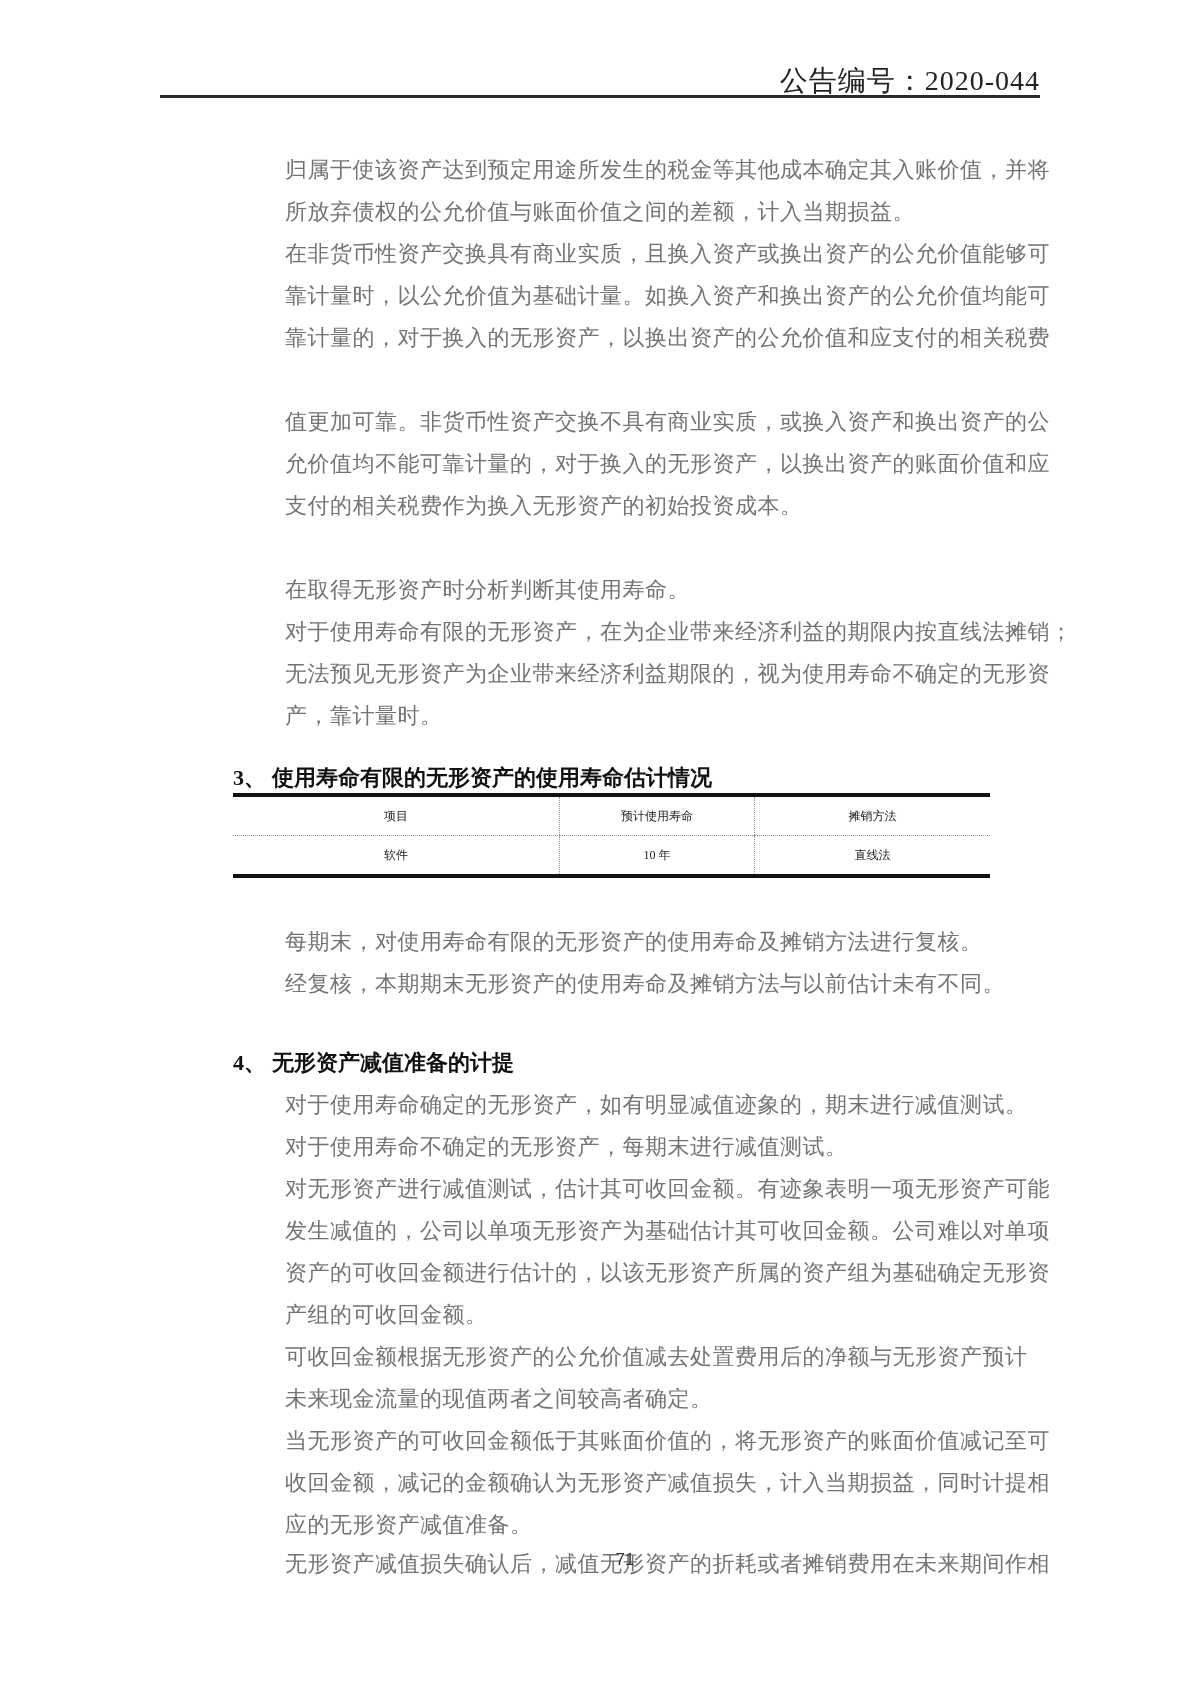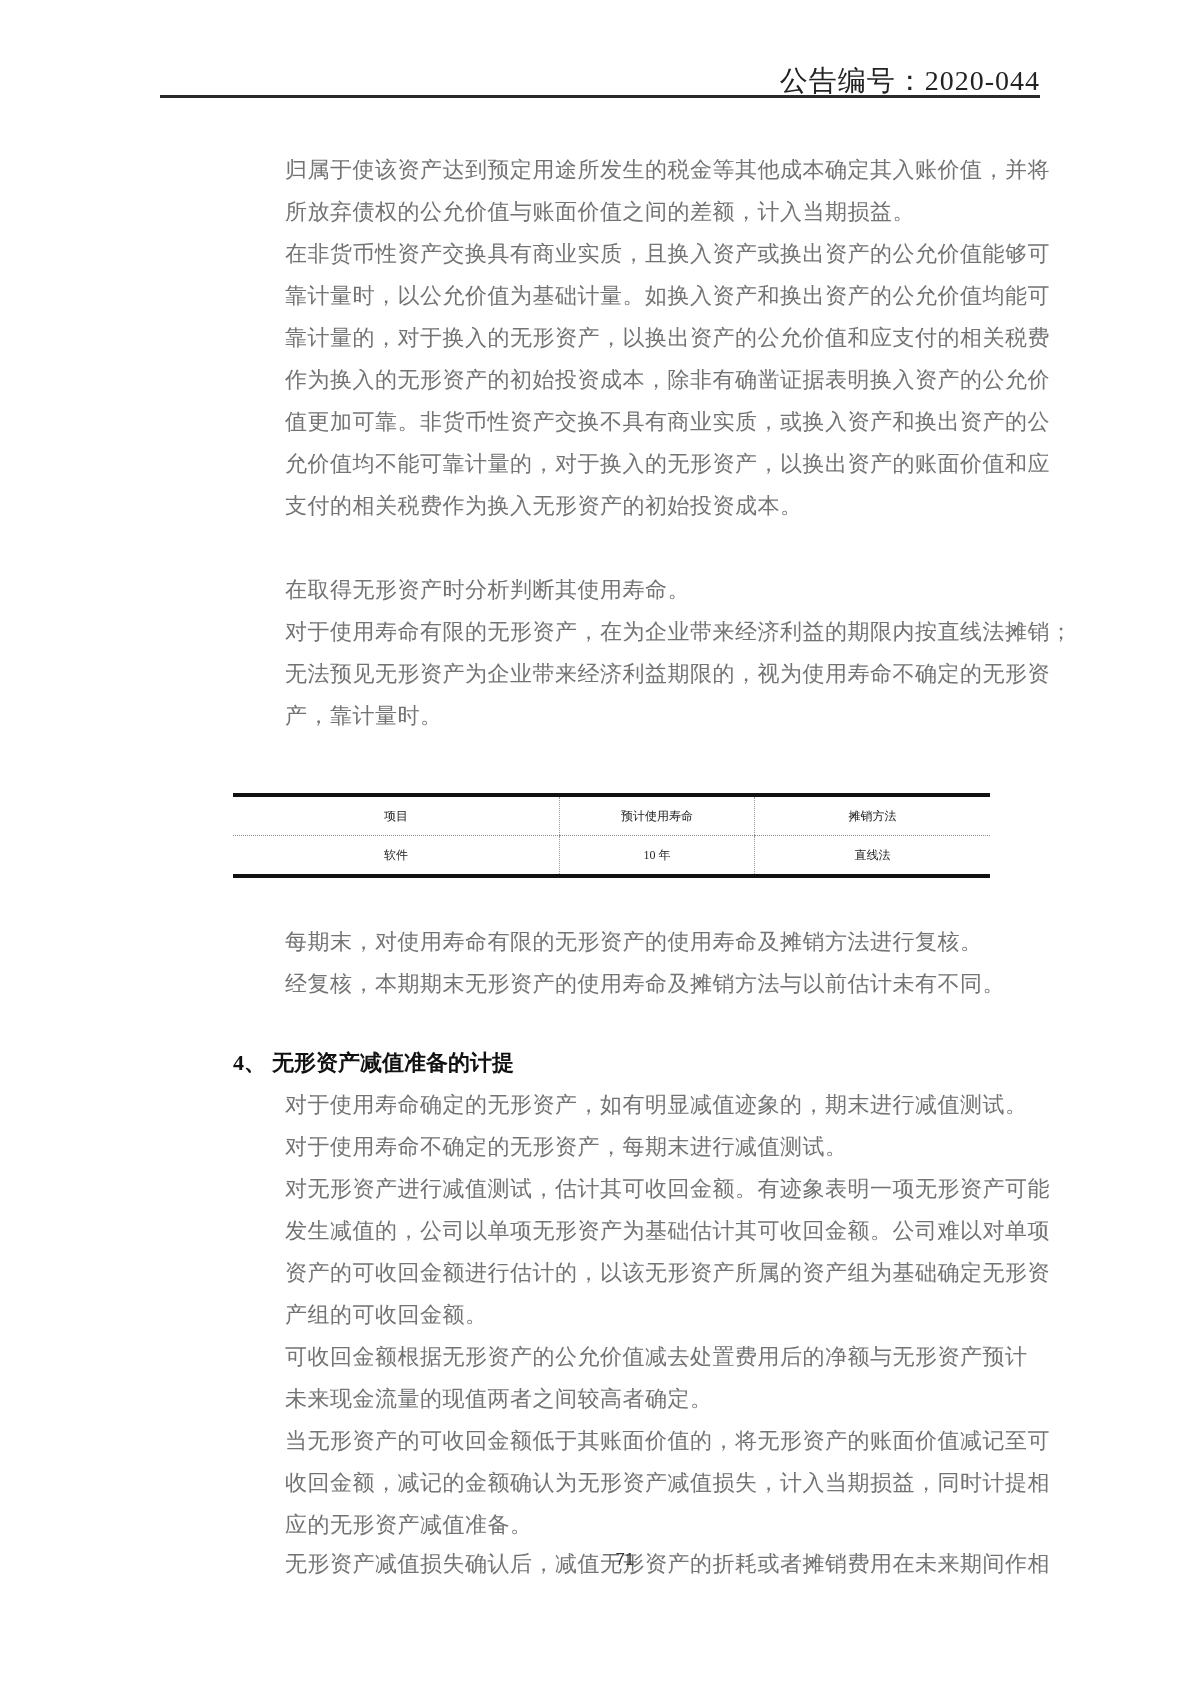--- a/index.html
+++ b/index.html
@@ -79,31 +79,33 @@
 <div class="page">
 
   <div class="notice">公告编号：2020-044</div>
   <div class="header-rule"></div>
 
   <div class="tline" style="top:149px">归属于使该资产达到预定用途所发生的税金等其他成本确定其入账价值，并将</div>
   <div class="tline" style="top:191px">所放弃债权的公允价值与账面价值之间的差额，计入当期损益。</div>
   <div class="tline" style="top:233px">在非货币性资产交换具有商业实质，且换入资产或换出资产的公允价值能够可</div>
   <div class="tline" style="top:275px">靠计量时，以公允价值为基础计量。如换入资产和换出资产的公允价值均能可</div>
   <div class="tline" style="top:317px">靠计量的，对于换入的无形资产，以换出资产的公允价值和应支付的相关税费</div>
-  <div class="tline" style="top:359px">作为换入的无形资产的初始投资成本，除非有确凿证据表明换入资产的公允价</div>
   <div class="tline" style="top:401px">值更加可靠。非货币性资产交换不具有商业实质，或换入资产和换出资产的公</div>
   <div class="tline" style="top:443px">允价值均不能可靠计量的，对于换入的无形资产，以换出资产的账面价值和应</div>
   <div class="tline" style="top:485px">支付的相关税费作为换入无形资产的初始投资成本。</div>
 
 
   <div class="tline" style="top:569px">在取得无形资产时分析判断其使用寿命。</div>
   <div class="tline" style="top:611px">对于使用寿命有限的无形资产，在为企业带来经济利益的期限内按直线法摊销；</div>
   <div class="tline" style="top:653px">无法预见无形资产为企业带来经济利益期限的，视为使用寿命不确定的无形资</div>
   <div class="tline" style="top:695px">产，靠计量时。</div>
 
+  <div class="sec-heading" style="top:757px">
+    <span class="sec-num">3、</span><span>使用寿命有限的无形资产的使用寿命估计情况</span>
+  </div>
 
   <table class="doc-table">
     <colgroup>
       <col style="width:43.1%">
         <col style="width:25.8%">
         <col style="width:31.1%">
     </colgroup>
     <thead>
       <tr>
         <th class="c1">项目</th>

